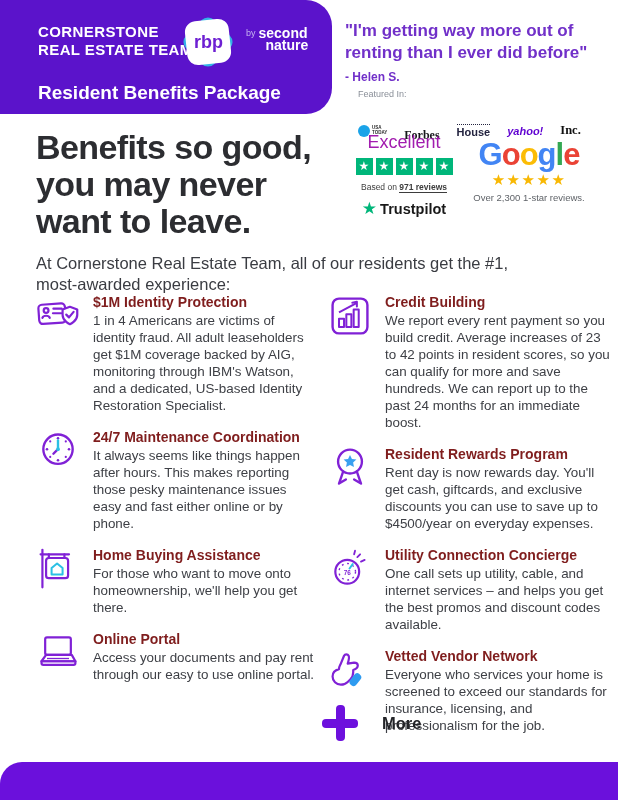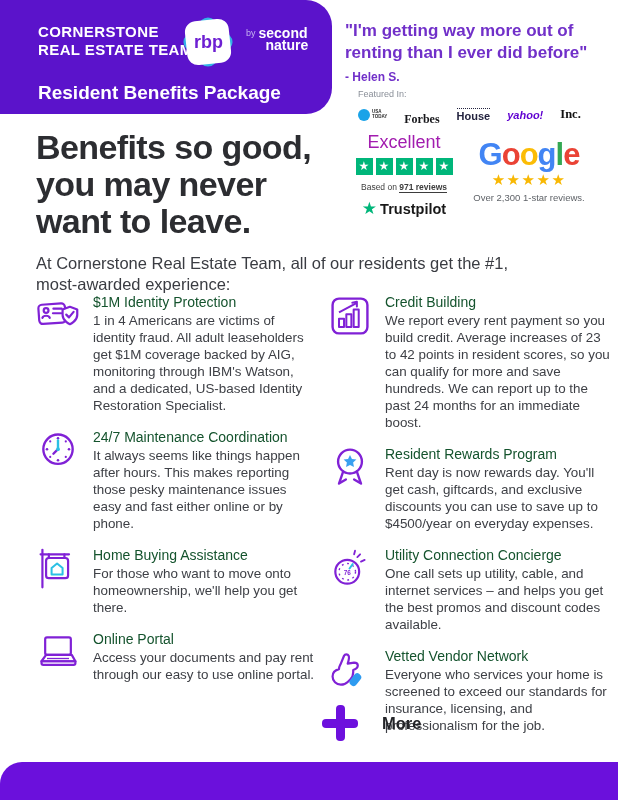--- a/index.html
+++ b/index.html
@@ -26,21 +26,21 @@
   .package-title { position:absolute; left:38px; top:82px; font-size:19px; font-weight:bold; }
 
   
   .quote { position:absolute; left:345px; top:20px; width:268px; color:#7130c9;
     font-size:17px; font-weight:bold; line-height:22px; white-space:pre-line; }
   .quote-attr { position:absolute; left:345px; top:70px; color:#7130c9;
     font-size:12px; font-weight:bold; }
 
   
   .featured { position:absolute; left:358px; top:89px; width:255px; }
-  .featured-label { font-size:9px; color:#8a8f98; margin-bottom:3px; }
+  .featured-label { font-size:9px; color:#8a8f98; margin-bottom:19px; }
   .featured-row { display:flex; align-items:center; gap:17px; }
   .usa-today { display:flex; align-items:center; gap:2px; }
   .usa-dot { width:12px; height:12px; border-radius:50%; background:#1aa3e8; }
   .usa-text { font-size:4.5px; font-weight:bold; color:#2a2a2a; line-height:4.5px; }
   .logo-forbes { font-family:"Liberation Serif", serif; font-weight:bold; font-size:12px; color:#17171b;margin-top:10px; }
   .logo-house { font-weight:bold; font-size:11px; color:#23233f; border-top:1.5px dotted #23233f; padding-top:1px; }
   .logo-yahoo { font-weight:bold; font-style:italic; font-size:11px; color:#5f01d1; }
   .logo-inc { font-family:"Liberation Serif", serif; font-weight:bold; font-size:12.5px; color:#111; }
 
   
@@ -66,21 +66,21 @@
     color:#2c2d31; line-height:37px; letter-spacing:-.6px; white-space:pre-line; }
   .intro { position:absolute; left:36px; top:253px; width:545px; font-size:16.5px;
     color:#3a3c42; line-height:21px; white-space:pre-line; }
 
   
   .col { position:absolute; top:294px; display:flex; flex-direction:column; gap:15px; }
   .col-left { left:36px; width:282px; }
   .col-right { left:328px; width:286px; }
   .benefit { display:flex; gap:13px; }
   .benefit-icon { flex:0 0 44px; width:44px; }
-  .benefit-title { font-size:14px; font-weight:normal; color:#14532d; margin-bottom:2px; }
+  .benefit-title { font-size:14px; font-weight:bold; color:#7f1d1d; margin-bottom:2px; }
   .benefit-body { font-size:13.4px; color:#3e4046; line-height:17px; }
 
   
   .more-row { position:absolute; left:322px; top:705px; display:flex; align-items:center; gap:24px; }
   .plus-icon { position:relative; width:36px; height:36px; }
   .plus-icon::before, .plus-icon::after { content:""; position:absolute; background:#6d10dd; border-radius:4px; }
   .plus-icon::before { left:0; top:14px; width:36px; height:9px; }
   .plus-icon::after { left:14px; top:0; width:9px; height:36px; }
   .more-label { font-size:16.5px; font-weight:bold; color:#232428; }
 

